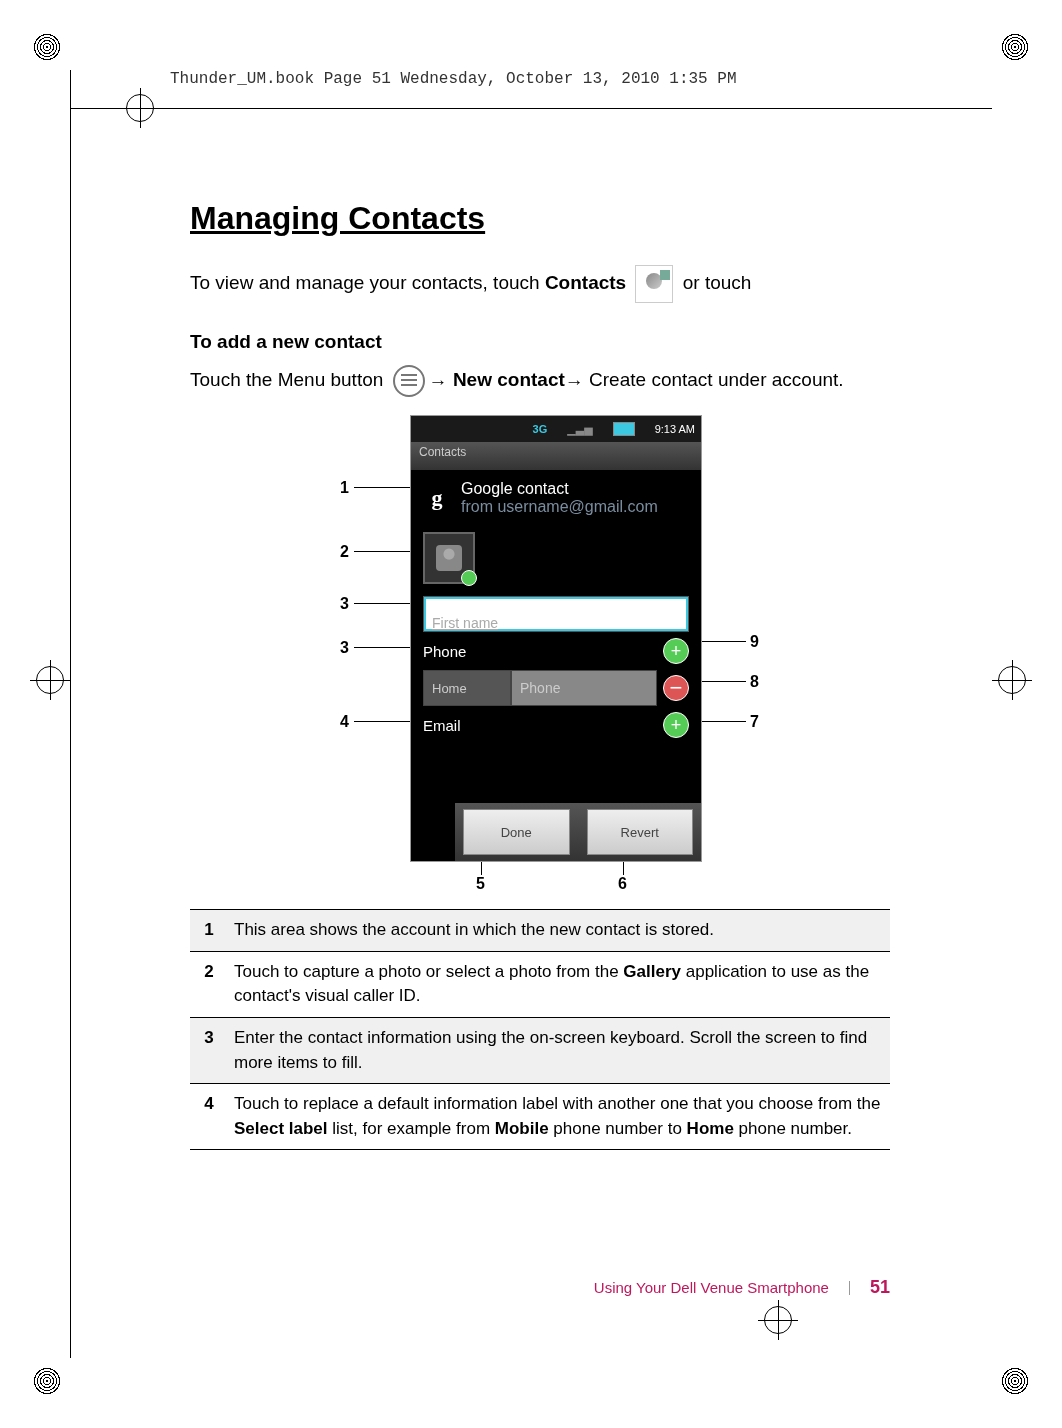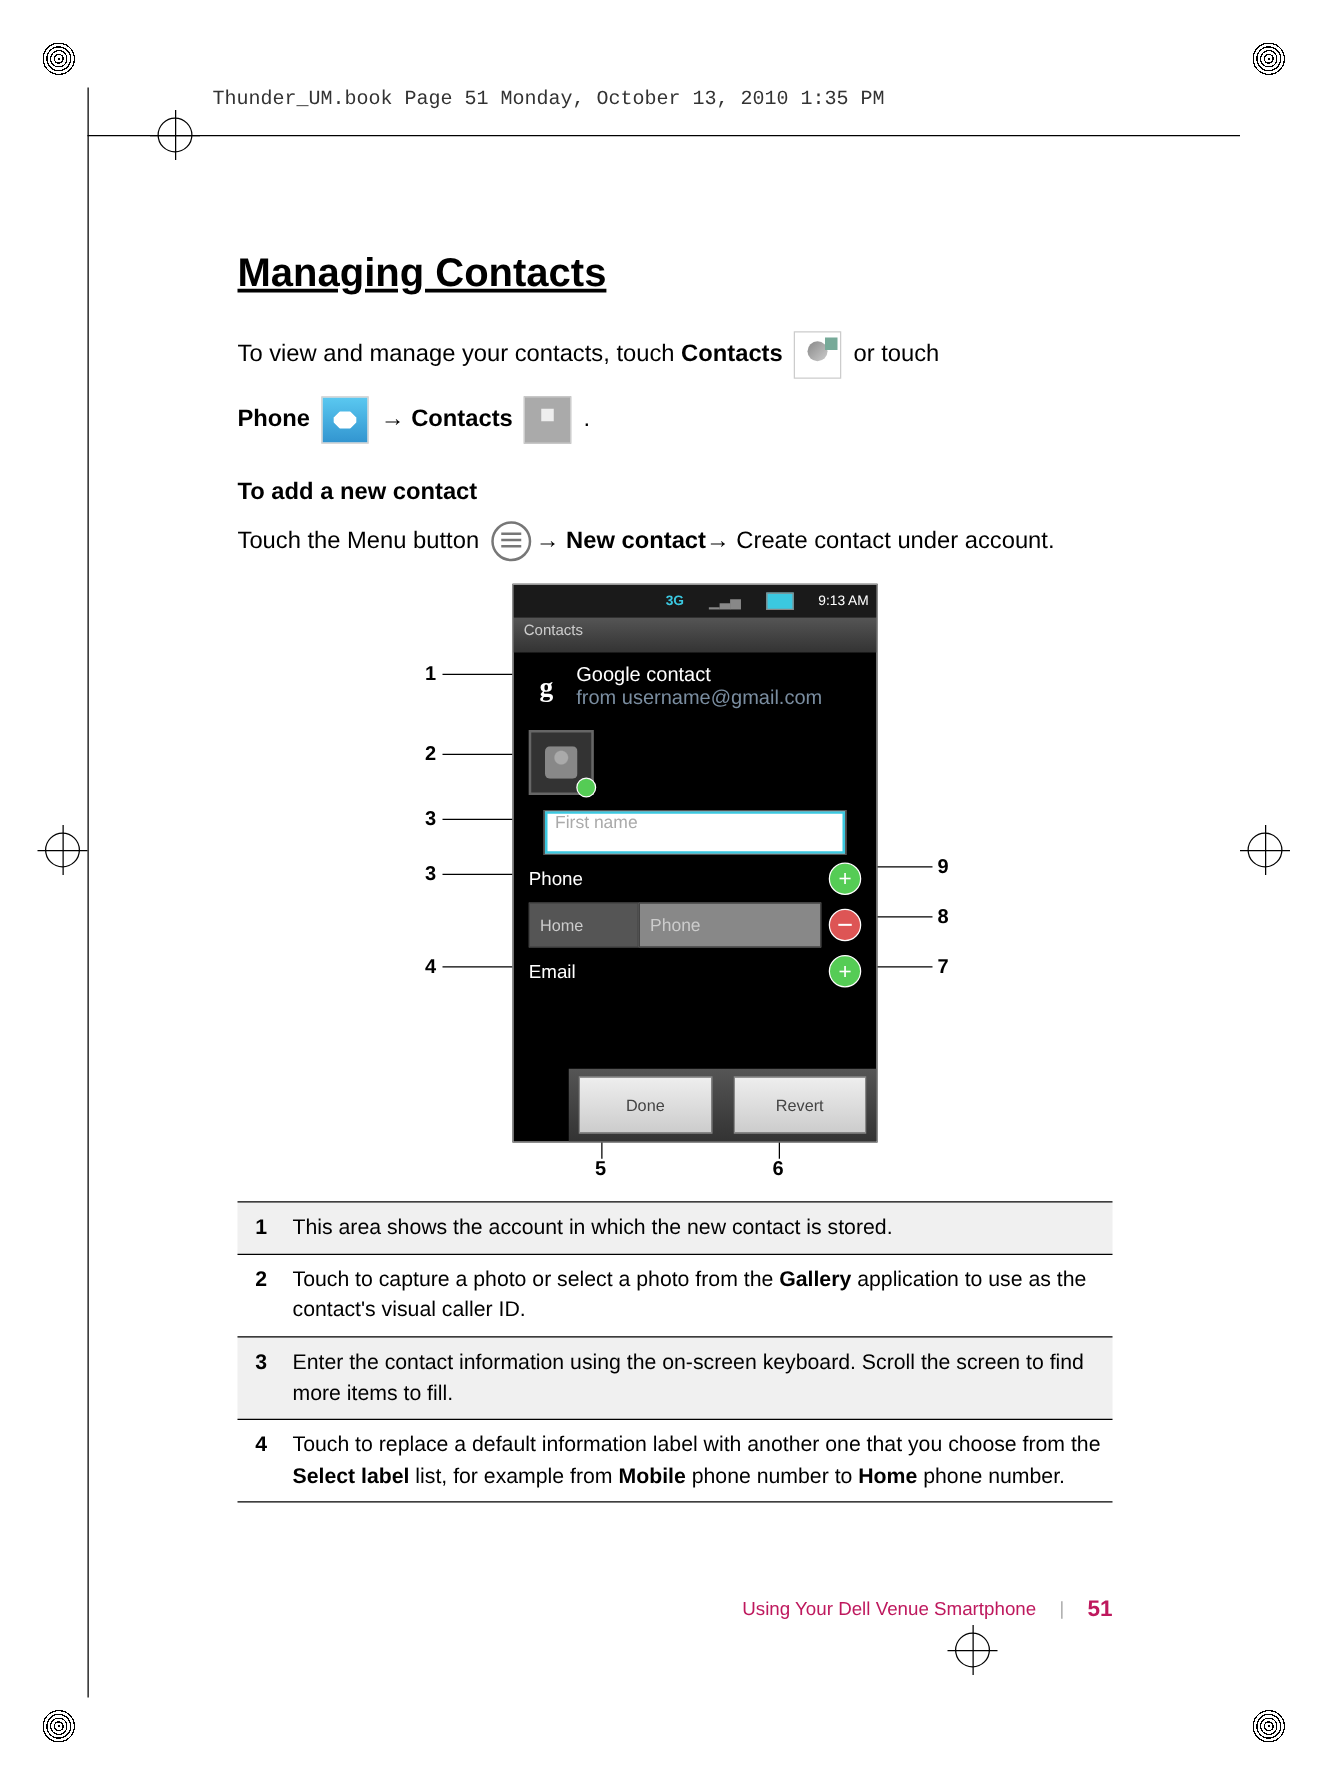--- a/index.html
+++ b/index.html
@@ -59,21 +59,21 @@
   .batt{width:20px;height:12px;background:#3bc8e0;border:1px solid #888;position:relative;}
   .tabbar{height:22px;background:linear-gradient(#555,#333);color:#ccc;font-size:12px;padding:3px 8px;}
   .acct{display:flex;align-items:center;padding:10px 12px;gap:10px;}
   .g-icon{width:28px;height:28px;color:#fff;font-size:22px;font-weight:bold;font-family:Georgia,serif;display:flex;align-items:center;justify-content:center;}
   .acct-txt .l1{color:#fff;font-size:16px;}
   .acct-txt .l2{color:#7a8da0;font-size:16px;}
   .photo-row{padding:6px 12px;}
   .photo-box{width:48px;height:48px;border:2px solid #666;background:#333;position:relative;display:flex;align-items:center;justify-content:center;}
   .photo-box::before{content:'';width:26px;height:26px;background:radial-gradient(circle at 50% 35%, #aaa 0 5px, transparent 6px), #888;border-radius:4px;}
   .photo-box::after{content:'';position:absolute;right:-4px;bottom:-4px;width:14px;height:14px;border-radius:50%;background:#5c5;border:1px solid #fff;}
-  .field{margin:6px 24px;height:34px;background:#fff;border:1px solid #555;padding:0 8px;display:flex;align-items:flex-start;color:#aaa;font-size:14px;position:relative;}
+  .field{margin:6px 12px;height:34px;background:#fff;border:1px solid #555;padding:0 8px;display:flex;align-items:flex-end;color:#aaa;font-size:14px;position:relative;text-decoration:underline;}
   .field.active{box-shadow:inset 0 0 0 2px #3bc8e0;}
   .field .expand{position:absolute;right:-2px;top:50%;transform:translateY(-50%);width:22px;height:22px;border-radius:50%;background:#ddd;display:flex;align-items:center;justify-content:center;color:#666;font-size:14px;}
   .section-row{margin:6px 12px;display:flex;align-items:center;justify-content:space-between;color:#fff;font-size:15px;}
   .plus-btn{width:24px;height:24px;border-radius:50%;background:#5c5;color:#fff;display:flex;align-items:center;justify-content:center;font-size:18px;border:1px solid #fff;}
   .minus-btn{width:24px;height:24px;border-radius:50%;background:#d55;color:#fff;display:flex;align-items:center;justify-content:center;font-size:22px;line-height:1;border:1px solid #fff;}
   .split-row{margin:4px 12px;display:flex;gap:0;align-items:center;}
   .split-row .lab{flex:0 0 70px;height:34px;background:#555;color:#ccc;font-size:13px;display:flex;align-items:center;padding:0 8px;border:1px solid #444;}
   .split-row .val{flex:1;height:34px;background:#888;color:#ccc;font-size:14px;display:flex;align-items:center;padding:0 8px;border:1px solid #444;}
   .bottom-btns{position:absolute;left:0;right:0;bottom:0;height:46px;background:linear-gradient(#555,#333);display:flex;gap:17px;padding:6px 8px;margin-left:44px;}
   .bottom-btns .btn{flex:1;background:linear-gradient(#eee,#ccc);border:1px solid #888;display:flex;align-items:center;justify-content:center;font-size:13px;color:#444;}
@@ -105,39 +105,31 @@
     <div class="circ"></div>
   </div>
 <div class="reg top">
     <div class="circ"></div>
   </div>
 <div class="reg bottom">
     <div class="circ"></div>
   </div>
 <div class="frameline fl-top"></div>
 <div class="frameline fl-left"></div>
-<div class="header-text">Thunder_UM.book  Page 51  Monday, October 13, 2010  1:35 PM</div>
+<div class="header-text">Thunder_UM.book  Page 51  Wednesday, October 13, 2010  1:35 PM</div>
 
 <div class="page">
   <h1>Managing Contacts</h1>
 
   <div class="para">
     <span>To view and manage your contacts, touch </span><span class="bold">Contacts</span>
     <span class="inline-icon contacts"></span>
     <span> or touch </span>
   </div>
 
-  <div class="para" style="margin-top:14px;">
-    <span class="bold">Phone</span>
-    <span class="inline-icon phone"></span>
-    <span class="arrow">→</span>
-    <span class="bold">Contacts</span>
-    <span class="inline-icon contact-tab"></span>
-    <span>.</span>
-  </div>
 
   <div class="subhead">To add a new contact</div>
 
   <div class="para">
     <span>Touch the Menu button </span><span class="inline-icon menu-btn"></span><span class="arrow">→</span>
     <span class="bold">New contact</span><span class="arrow">→</span><span> Create contact under account.</span>
   </div>
 
   <div class="figure-wrap">
 

